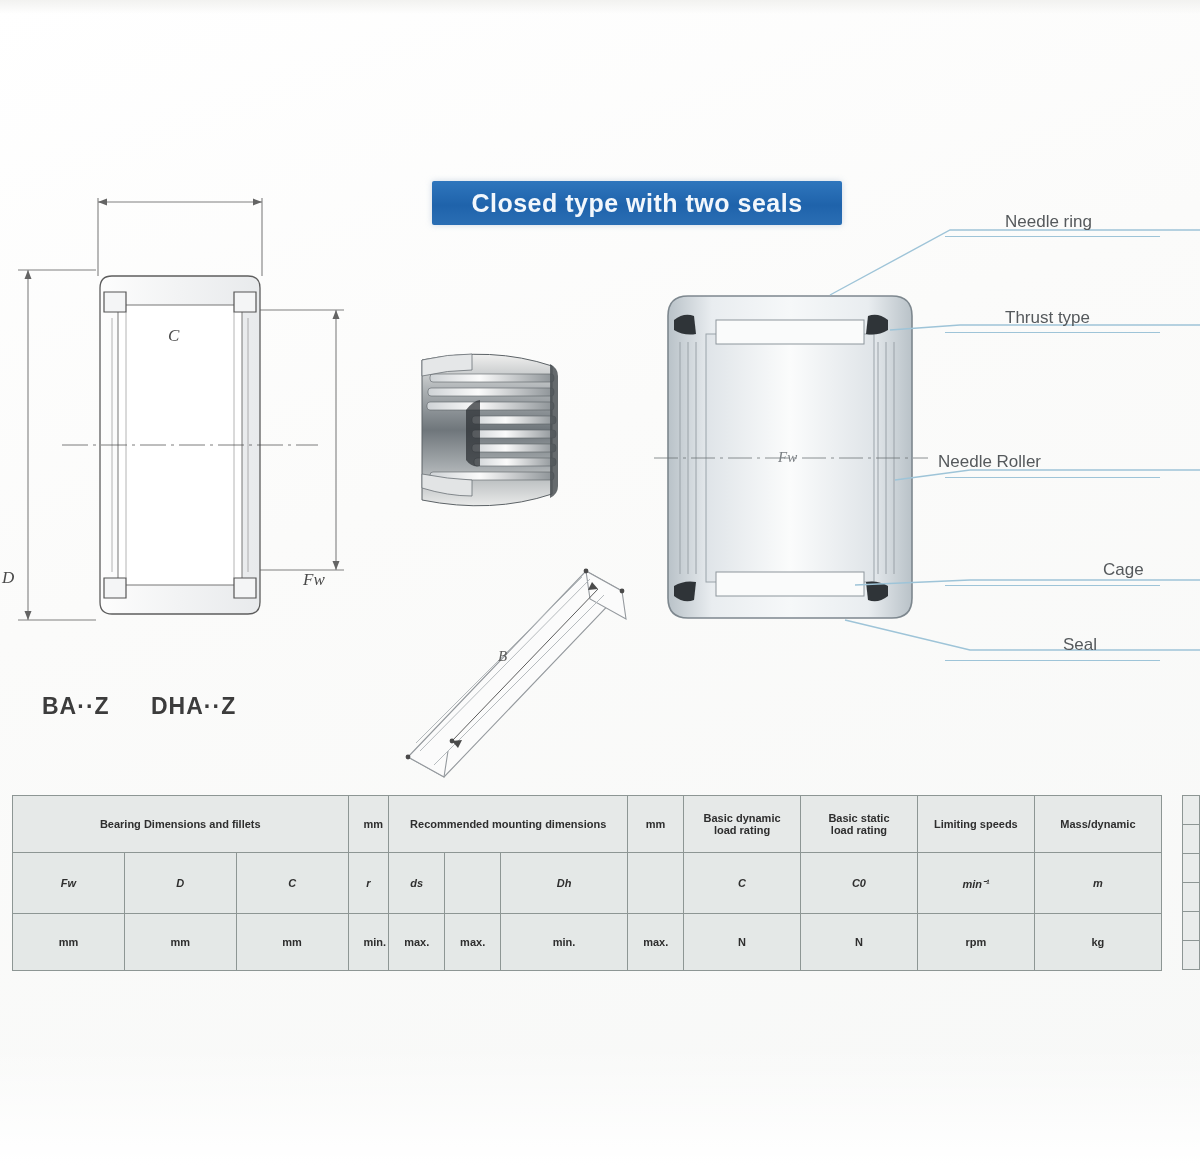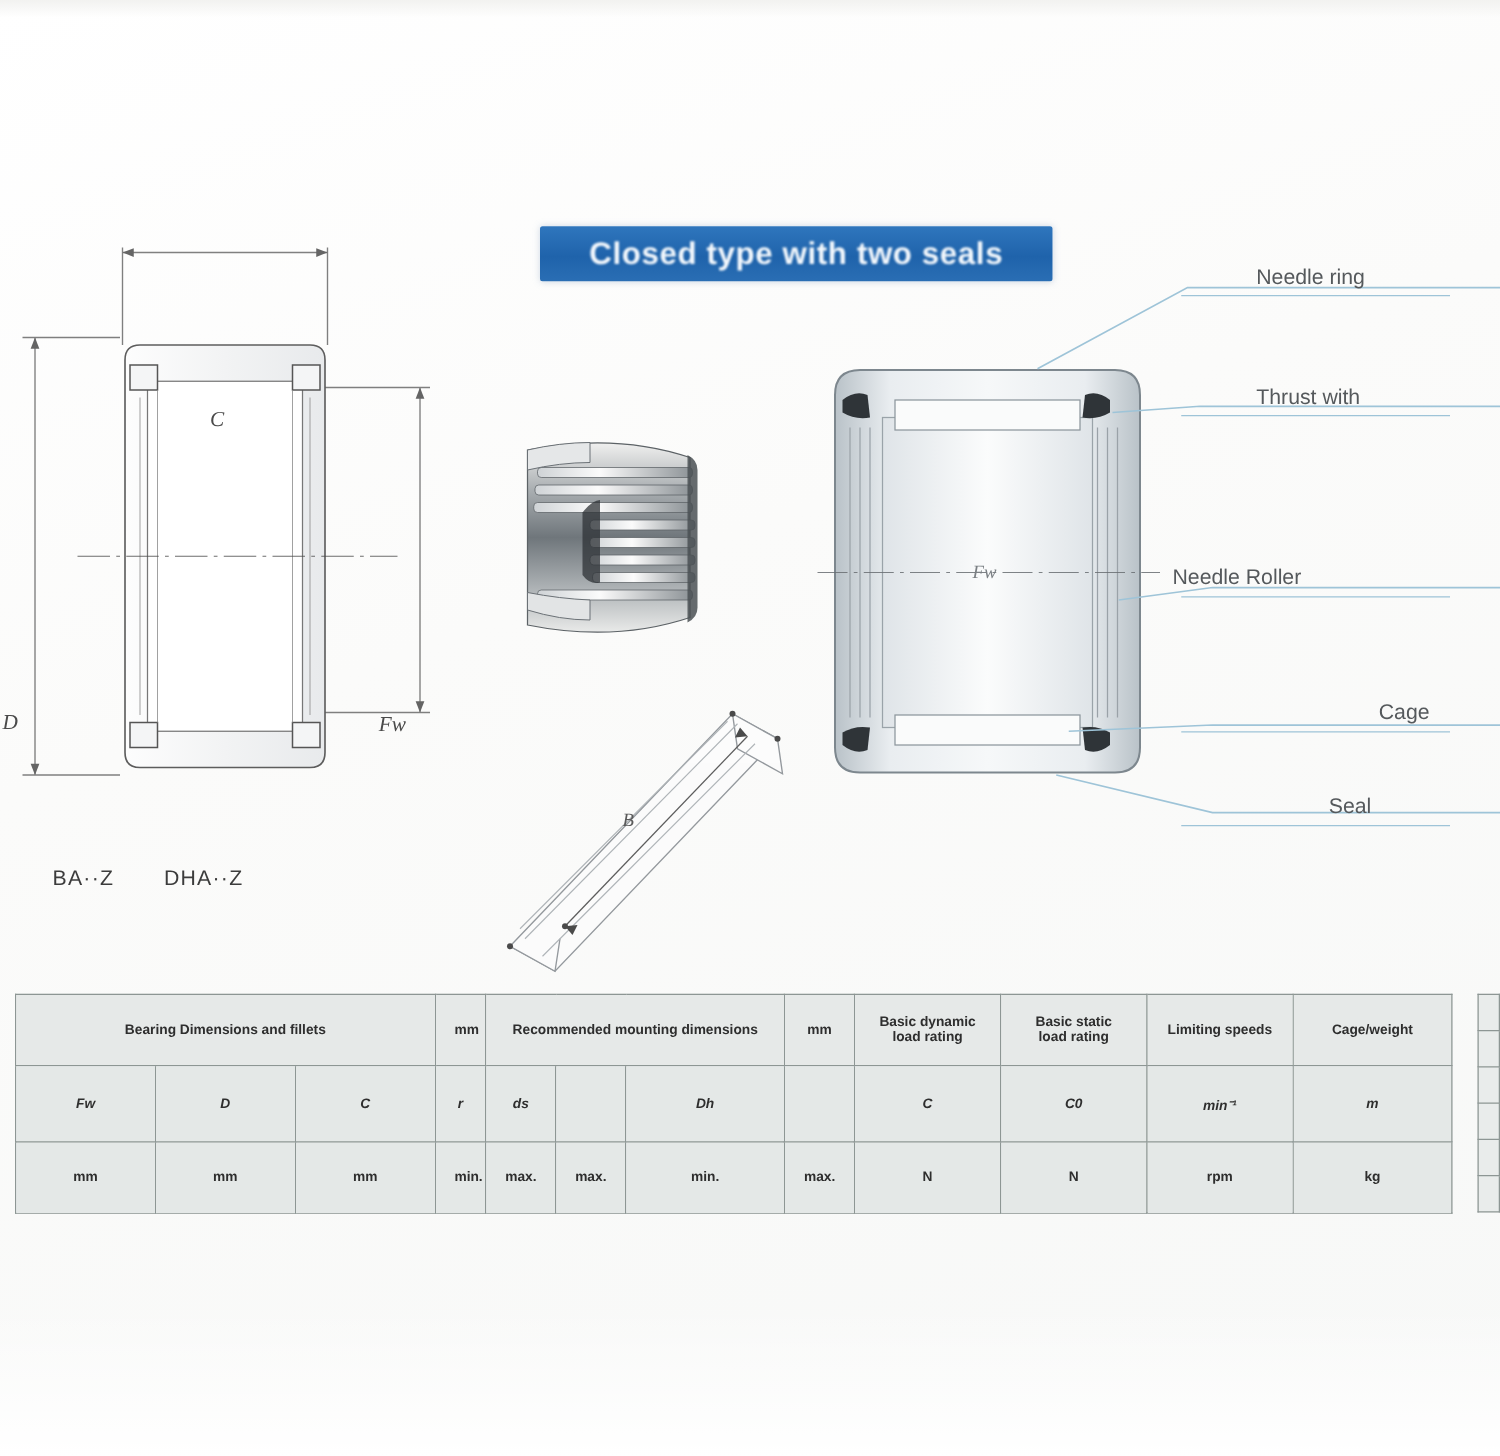--- a/index.html
+++ b/index.html
@@ -80,22 +80,22 @@
   }
   .lbl-C { left: 168px; top: 176px; }
   .lbl-D { left: 2px;  top: 418px; }
   .lbl-Fw{ left: 303px; top: 420px; }
 
   
   .designations {
     position: absolute;
     left: 42px;
     top: 693px;
-    font-size: 17px;
-    font-weight: normal;
+    font-size: 23px;
+    font-weight: bold;
     color: #3c3c3c;
     letter-spacing: 1px;
     filter: blur(0.6px);
     font-family: "Liberation Sans", sans-serif;
   }
   .designations span { margin-right: 34px; }
 
   
   .photo3d {
     position: absolute;
@@ -428,21 +428,21 @@
 
       <path d="M215 405 L330 400 L560 400"></path>
 
       <path d="M205 440 L330 470 L560 470"></path>
     </g>
   </svg>
 
   <div class="callout" style="left:1005px; top:212px;">Needle ring</div>
   <div class="callout-rule" style="left:945px; top:236px; width:215px;"></div>
 
-  <div class="callout" style="left:1005px; top:308px;">Thrust with</div>
+  <div class="callout" style="left:1005px; top:308px;">Thrust type</div>
   <div class="callout-rule" style="left:945px; top:332px; width:215px;"></div>
 
   <div class="callout" style="left:938px; top:452px;">Needle Roller</div>
   <div class="callout-rule" style="left:945px; top:477px; width:215px;"></div>
 
   <div class="callout" style="left:1103px; top:560px;">Cage</div>
   <div class="callout-rule" style="left:945px; top:585px; width:215px;"></div>
 
   <div class="callout" style="left:1063px; top:635px;text-align:right;">Seal</div>
   <div class="callout-rule" style="left:945px; top:660px; width:215px;"></div>
@@ -466,21 +466,21 @@
 
       <tbody>
           <tr>
         <th class="h-group" colspan="3">Bearing Dimensions and fillets</th>
         <th class="h-group">mm</th>
         <th class="h-group" colspan="3">Recommended mounting dimensions</th>
         <th class="h-group">mm</th>
         <th class="h-group">Basic dynamic load rating</th>
         <th class="h-group">Basic static load rating</th>
         <th class="h-group">Limiting speeds</th>
-        <th class="h-group">Cage/weight</th>
+        <th class="h-group">Mass/dynamic</th>
       </tr>
 
 
       <tr>
         <th class="h-sym">Fw</th>
         <th class="h-sym">D</th>
         <th class="h-sym">C</th>
         <th class="h-sym">r</th>
         <th class="h-sym">ds</th>
         <th class="h-sym"></th>

